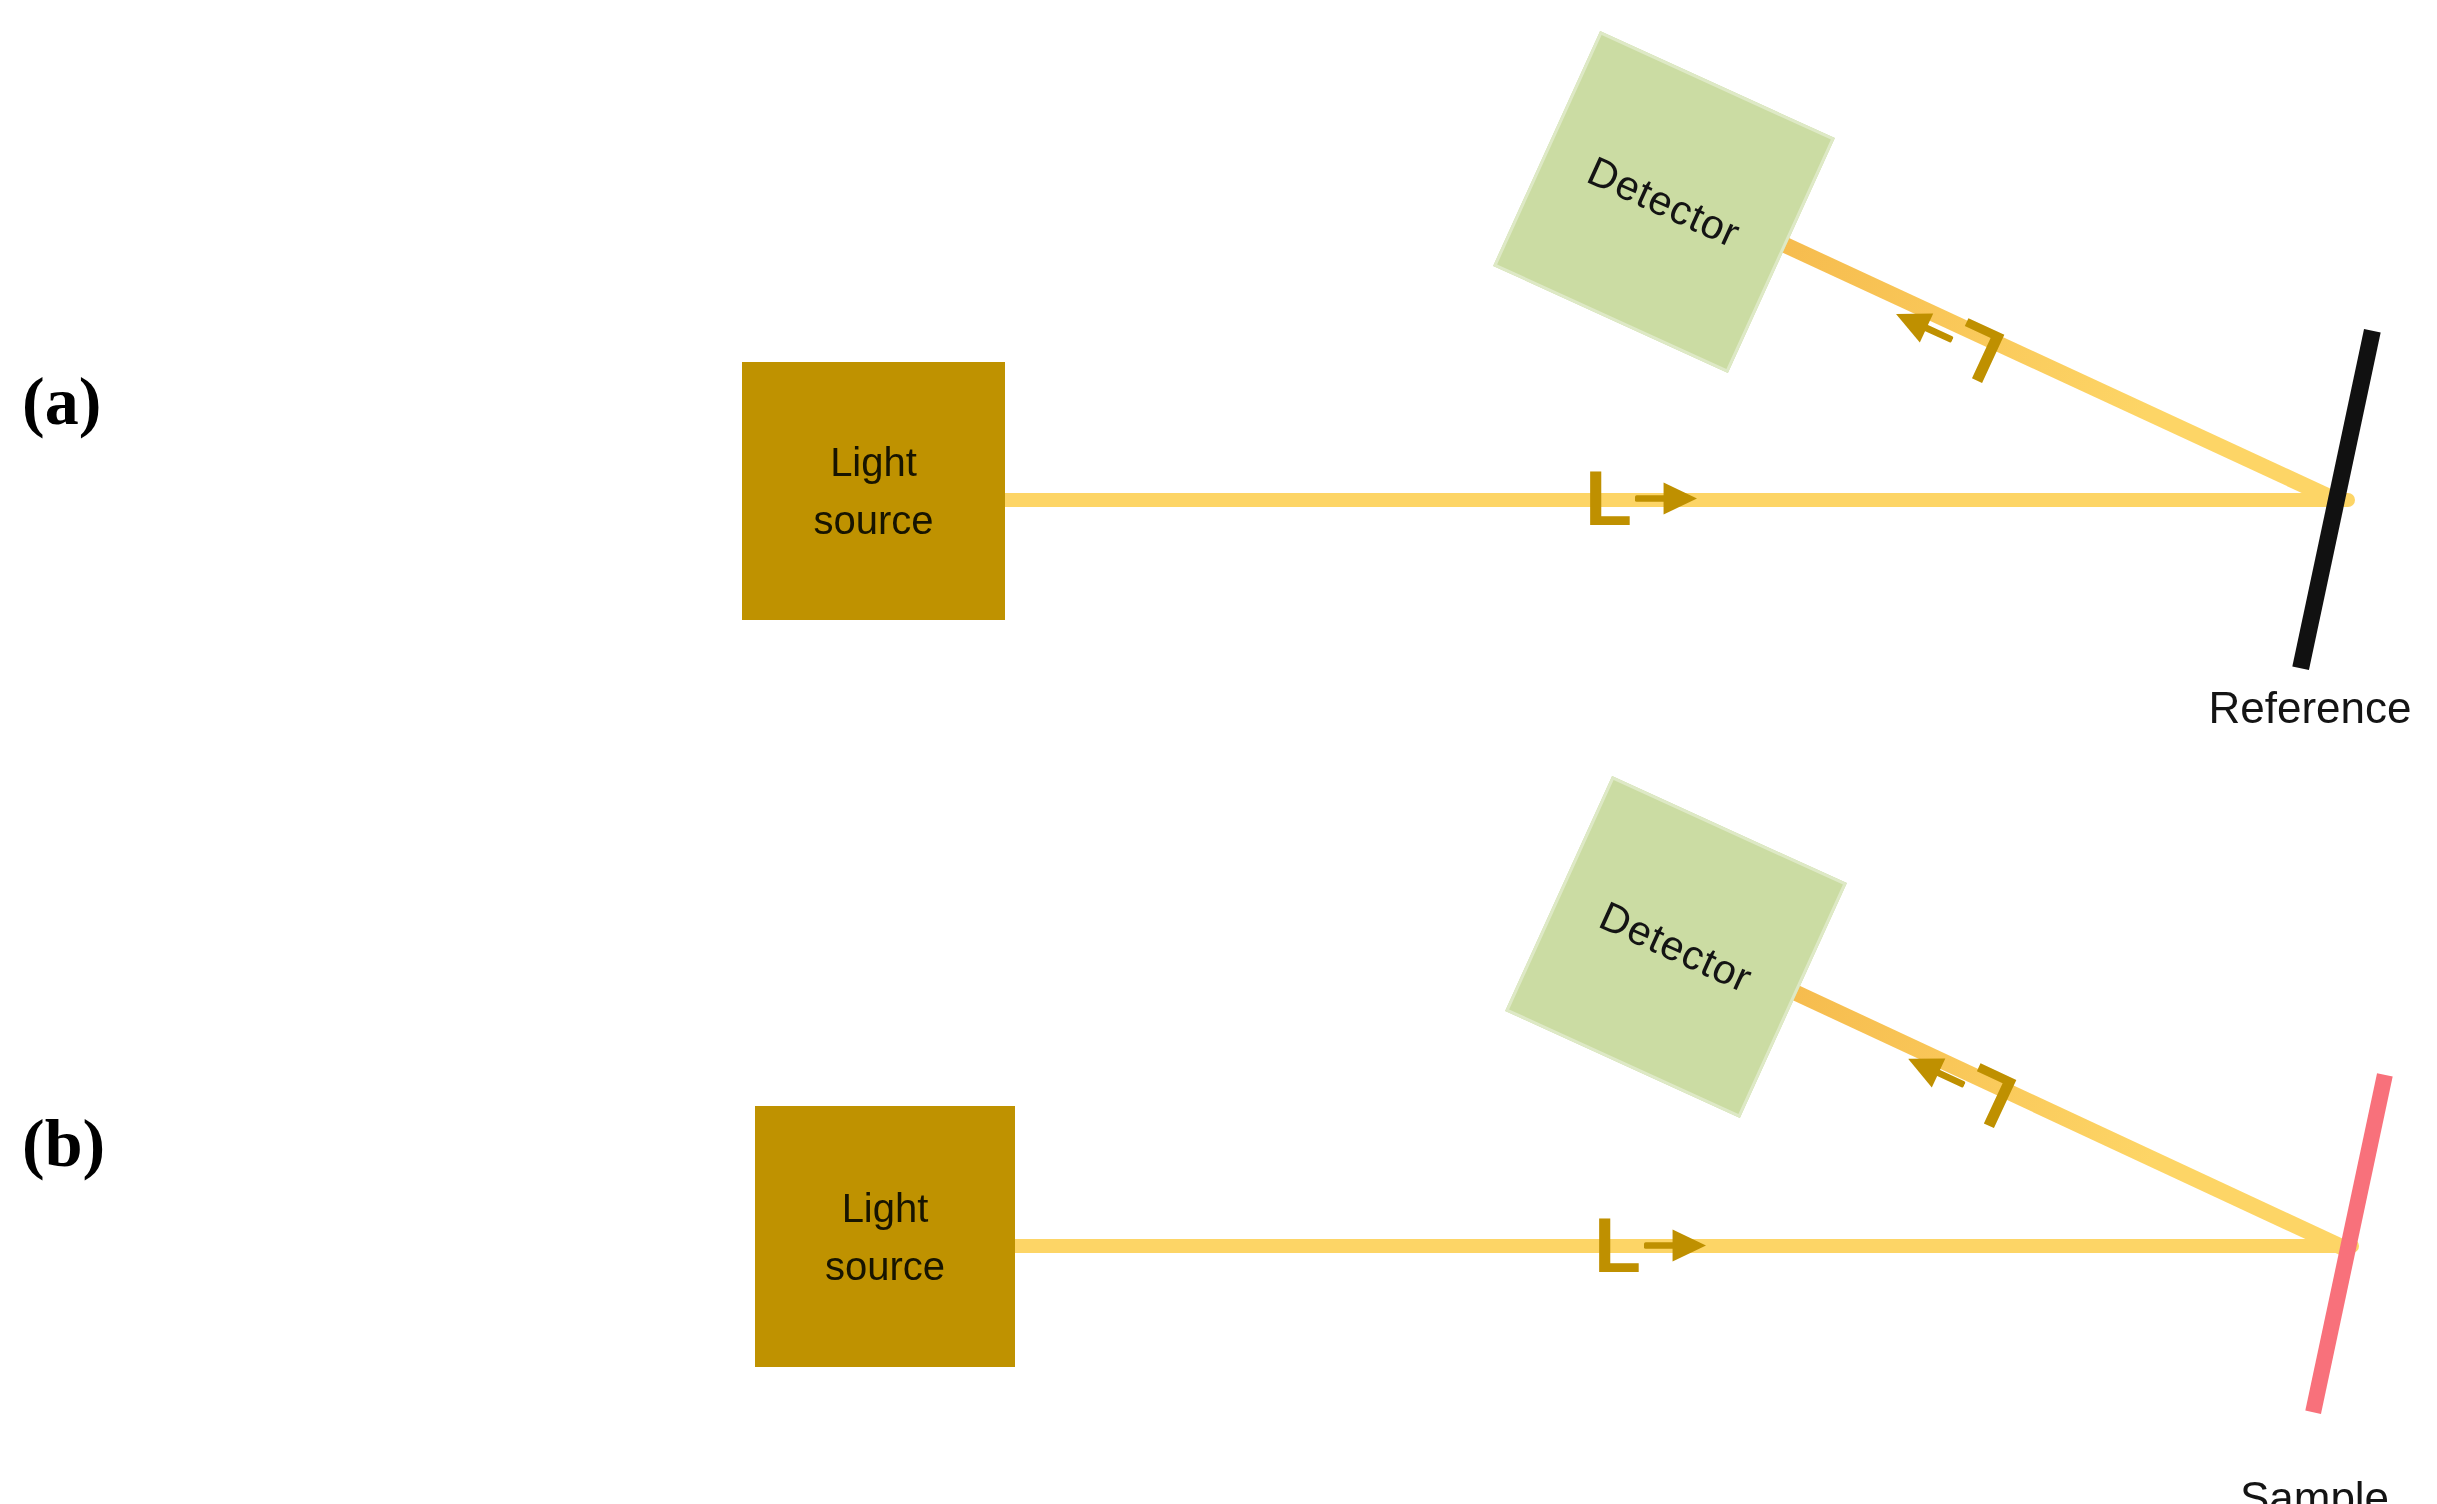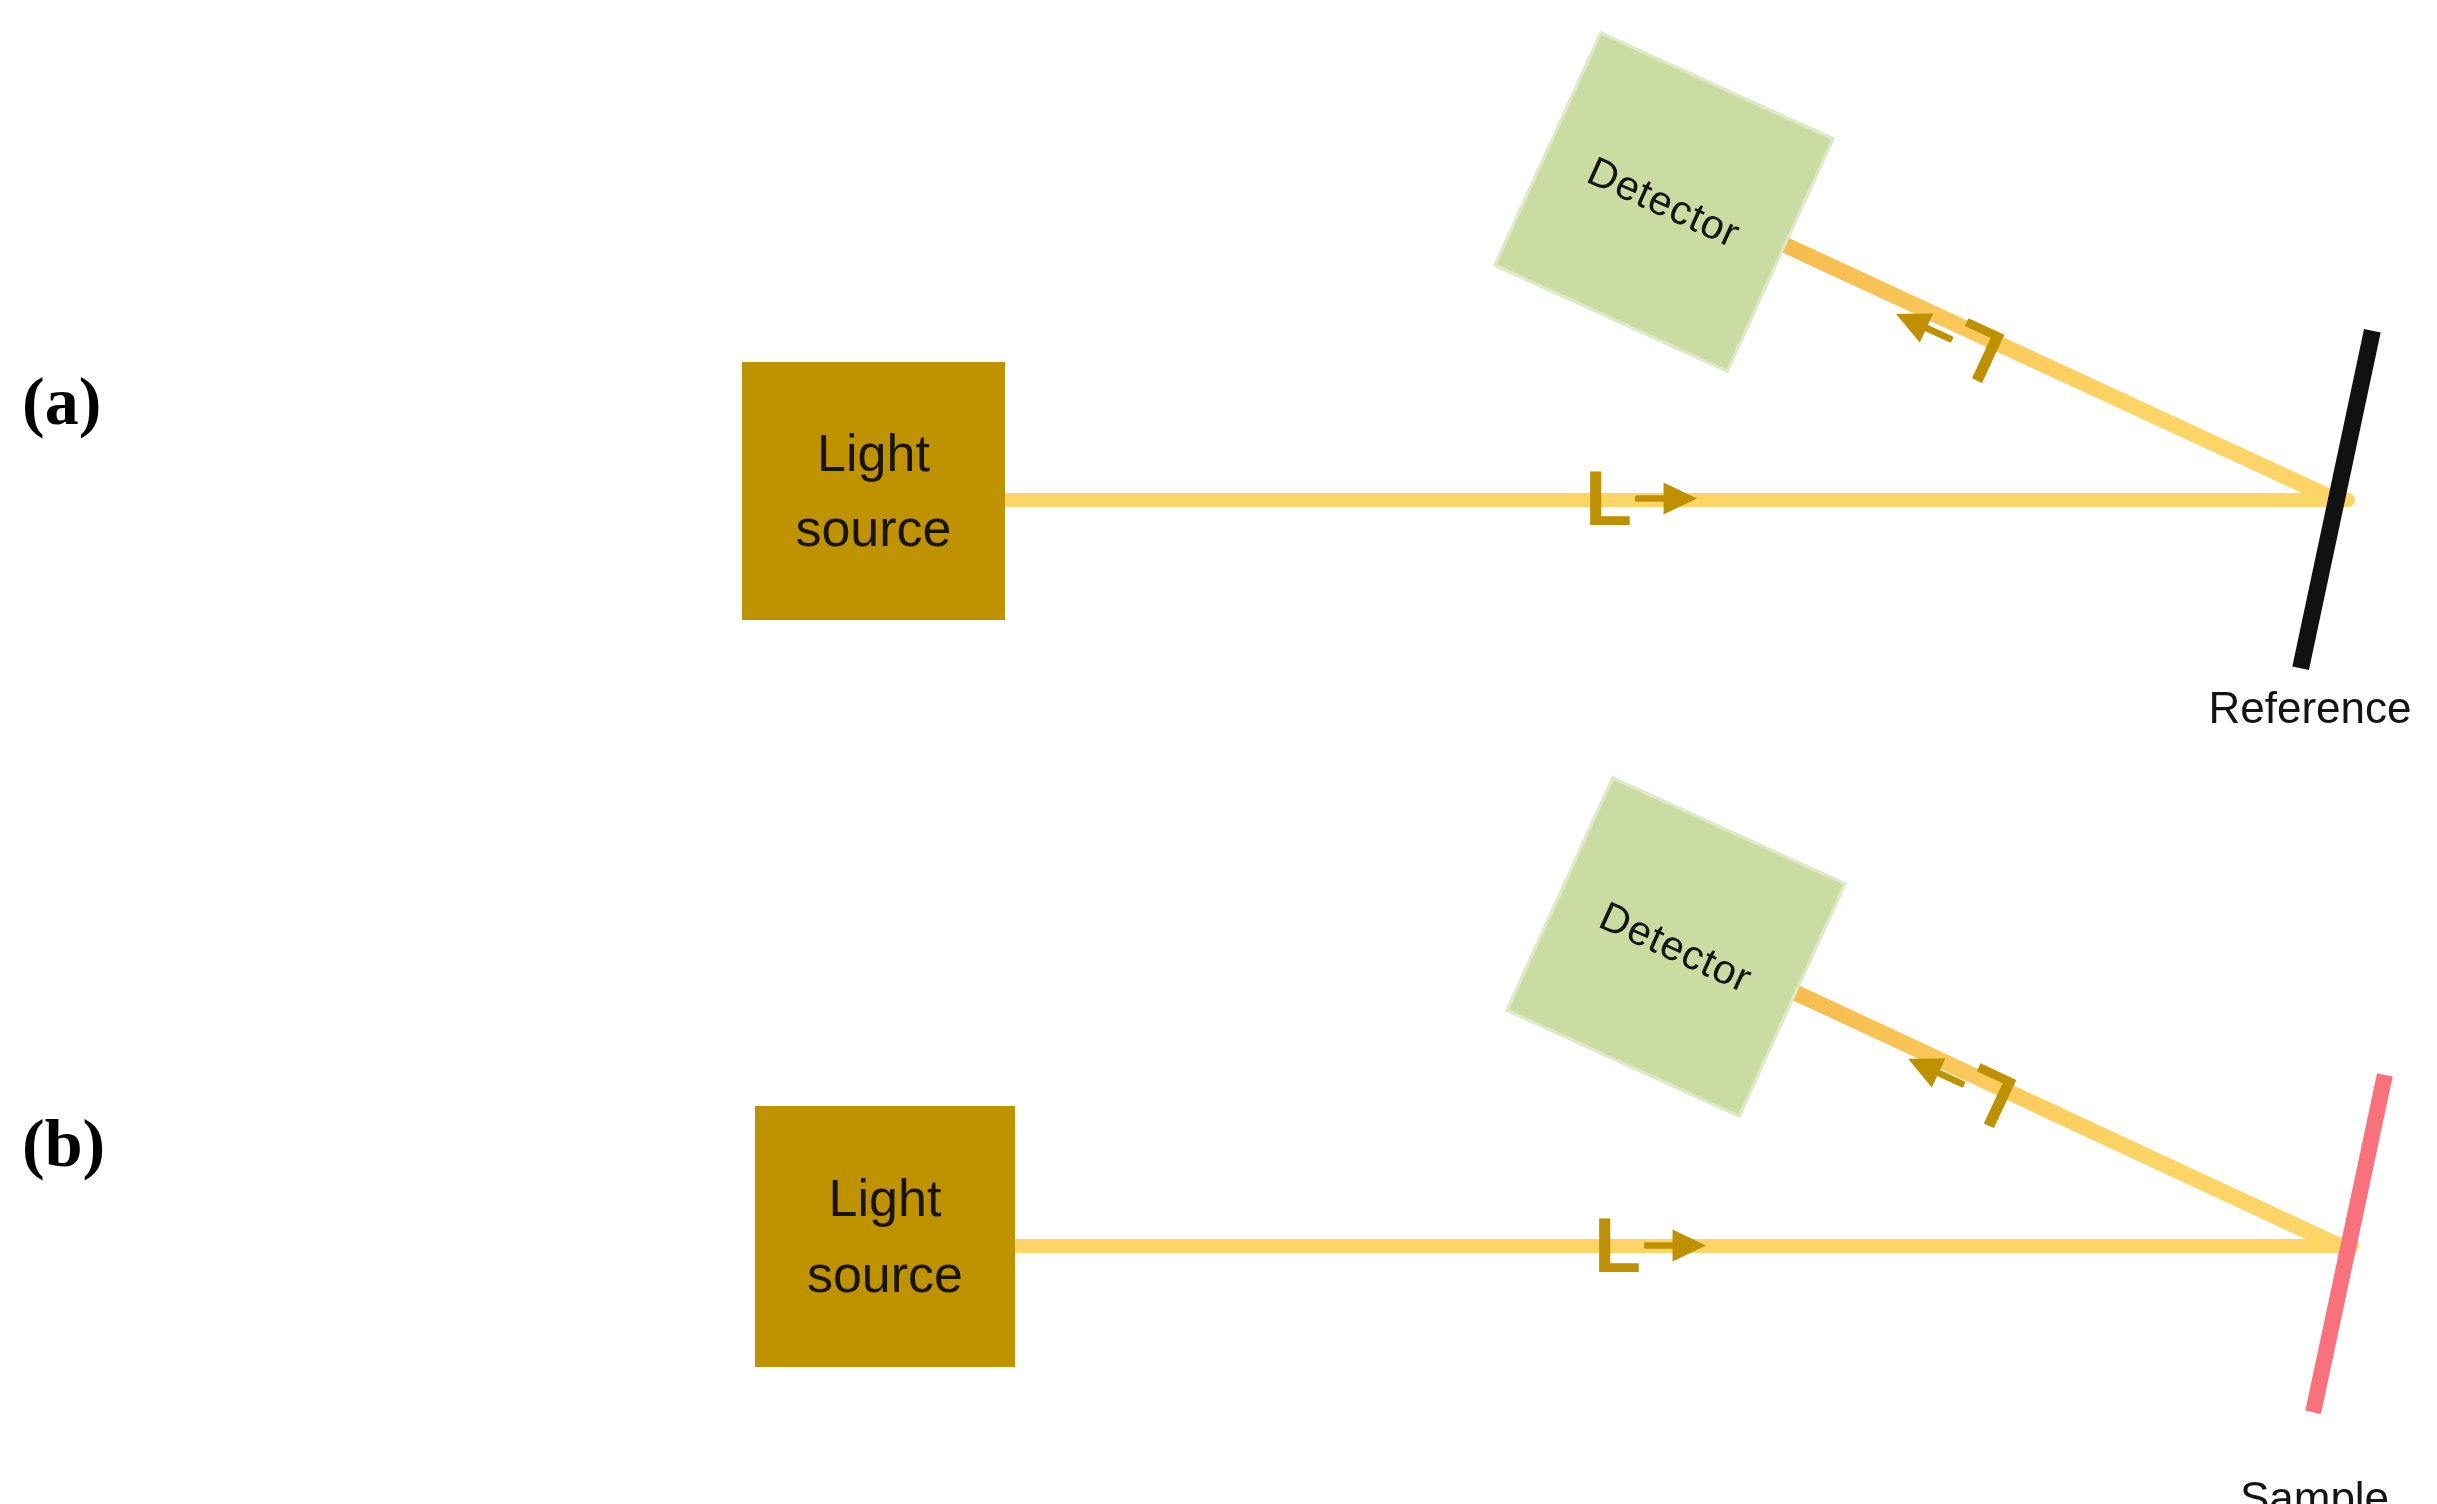--- a/index.html
+++ b/index.html
@@ -22,21 +22,21 @@
   }
 
   .light-source{
     position:absolute;
     background:var(--lightSourceFill,#BF9200);
     display:flex;flex-direction:column;align-items:center;justify-content:center;
     text-align:center;
   }
   .light-source .ls-line{
     display:block;
-    font-size:52px;line-height:1.45;color:#171400;
+    font-size:40px;line-height:1.45;color:#171400;
   }
 
   .beam-h{
     position:absolute;
     background:var(--beamYellow,#FDD566);
     border-radius:0 7.4px 7.4px 0;
   }
   .beam-d{
     position:absolute;
     background:linear-gradient(90deg, var(--beamOrange,#F6BC4E) 0%, var(--beamYellow,#FDD566) 65%);

